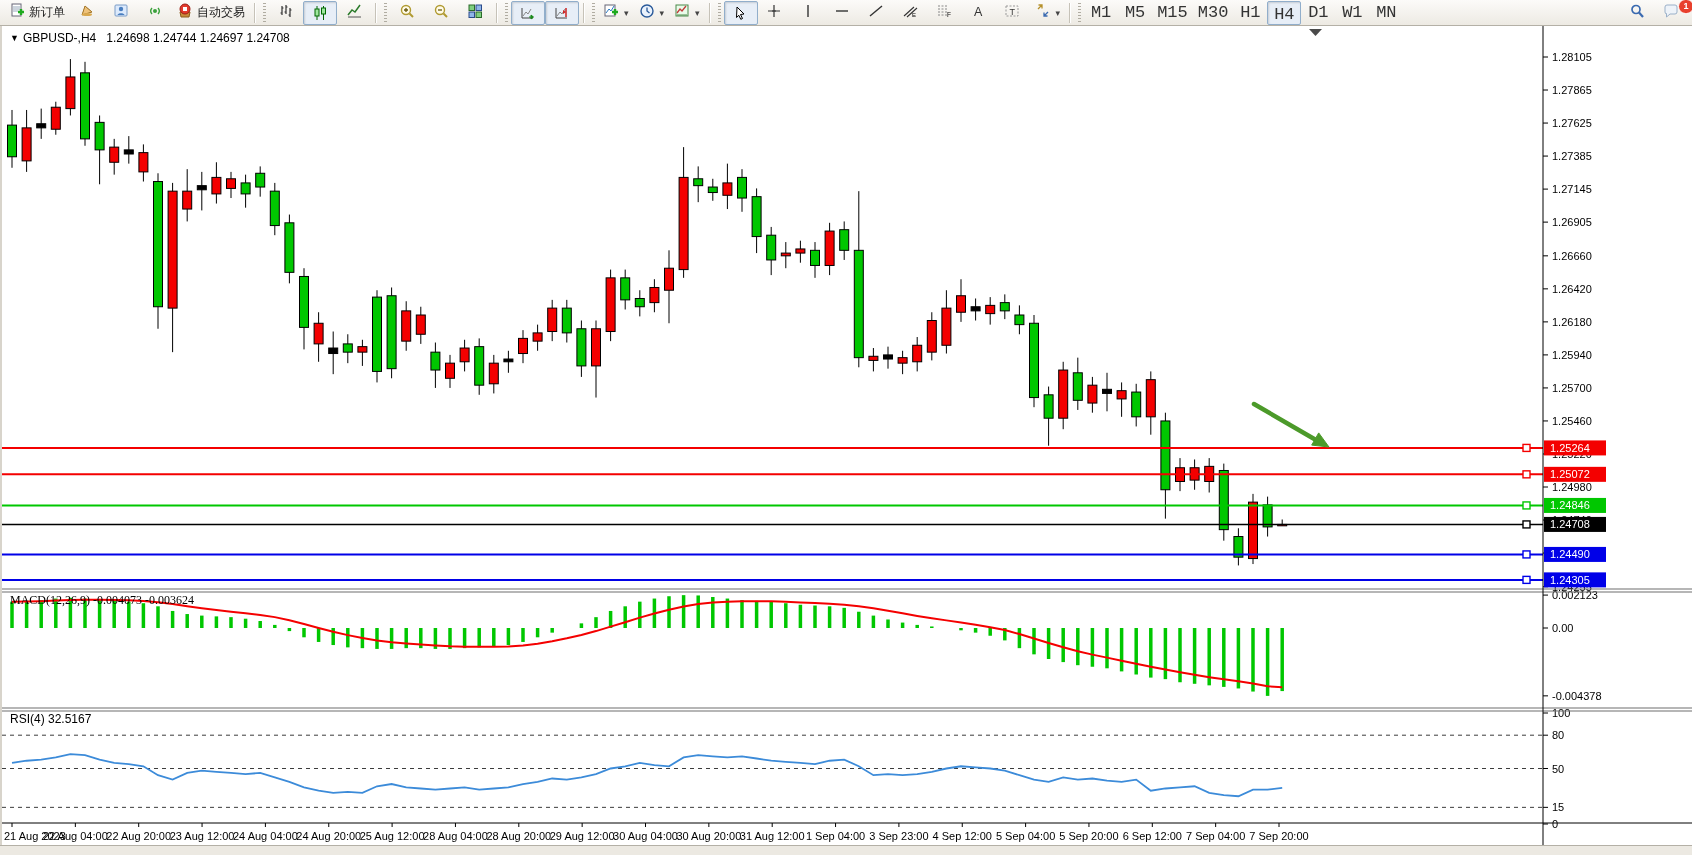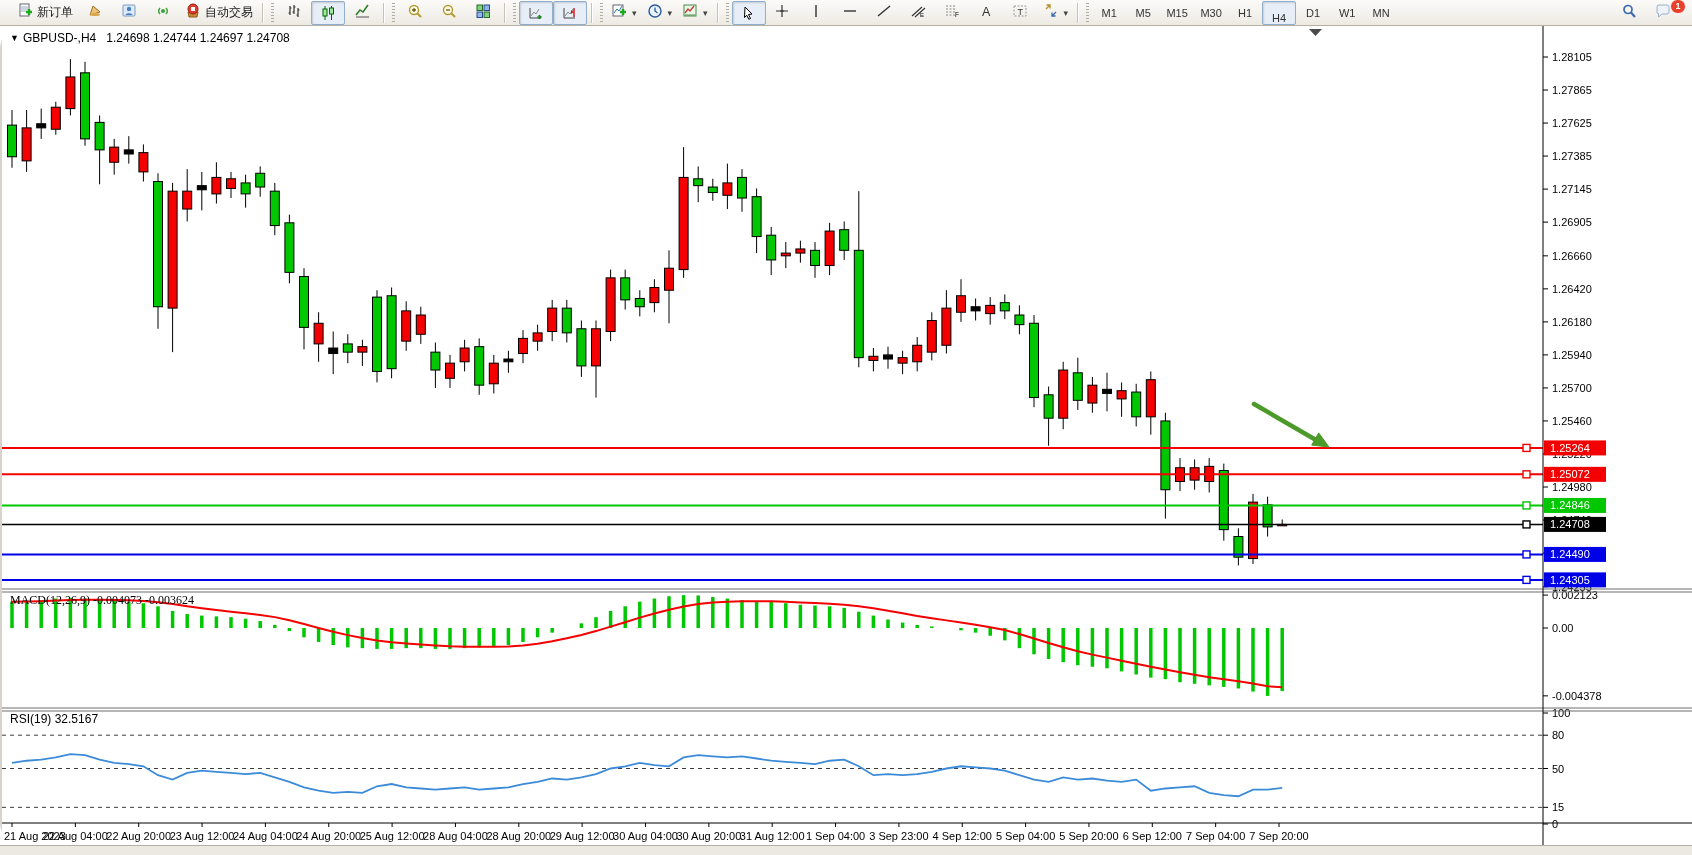--- a/index.html
+++ b/index.html
@@ -1,29 +1,29 @@
 <!DOCTYPE html>
 <html><head>
 <meta charset="utf-8">
 <style>
   html,body{margin:0;padding:0;background:#d4d0c8;font-family:"Liberation Sans",sans-serif;}
   #app{position:relative;width:1692px;height:855px;background:#fff;overflow:hidden;}
   
-  #toolbar{position:absolute;top:0;left:0;width:1692px;height:26px;background:linear-gradient(#fcfbf9,#edeae3);border-bottom:1px solid #b4b0a6;display:flex;align-items:center;padding:0 12px;box-sizing:border-box;z-index:10;}
+  #toolbar{position:absolute;top:0;left:0;width:1692px;height:26px;background:linear-gradient(#fcfbf9,#edeae3);border-bottom:1px solid #b4b0a6;display:flex;align-items:center;padding:0 4px;box-sizing:border-box;z-index:10;}
   .tb-btn{position:relative;height:22px;min-width:24px;display:flex;align-items:center;justify-content:center;gap:3px;padding:0 4px;border:1px solid transparent;border-radius:2px;font-size:12px;color:#1a1a1a;cursor:default;white-space:nowrap;}
   .tb-btn.active{background:#e7eef7;border:1px solid #91aecb;box-shadow:inset 1px 1px 2px rgba(0,0,0,.14);align-items:flex-end;}
   .tb-sep{width:1px;height:20px;background:#c6c2b8;border-right:1px solid #ffffff;margin:0 4px;}
   .grip{width:3px;height:20px;margin:0 3px;background:repeating-linear-gradient(to bottom,#b0aca1 0 1px,transparent 1px 3px);}
-  .tf-label{font-size:11px;color:#333;}
+  .tf-label{font-size:17px;color:#333;font-family:Liberation Mono, monospace;}
   .caret{font-size:9px;color:#444;margin-left:1px;}
   .spacer{flex:1;}
   .badge{position:absolute;top:-3px;right:-7px;background:#e8402d;color:#fff;border-radius:8px;font-size:9px;line-height:13px;height:13px;min-width:8px;padding:0 3px;font-weight:bold;text-align:center;border:1px solid #fff;}
   .ic{display:inline-block;}
   
-  #chart-wrap{position:absolute;top:26px;left:0;width:1692px;height:820px;background:#fff;border-left:2px solid #d8d4cb;box-sizing:border-box;border-radius:23px;}
+  #chart-wrap{position:absolute;top:26px;left:0;width:1692px;height:820px;background:#fff;border-left:2px solid #d8d4cb;box-sizing:border-box;}
   #chart-svg{position:absolute;top:0;left:0;}
   .pane-title{position:absolute;font-size:12px;color:#000;z-index:4;white-space:pre;}
   .sym-caret{font-size:9px;margin-right:4px;vertical-align:1px;}
   #bottom-strip{position:absolute;left:0;bottom:0;width:1692px;height:9px;background:#ece9e2;border-top:1px solid #b4b0a6;}
   svg text{font-family:"Liberation Sans",sans-serif;}
 </style>
 </head>
 <body>
 
 <div id="app">
@@ -249,21 +249,21 @@
         <span class="ic"><svg width="17" height="16" viewBox="0 0 17 16" xmlns="http://www.w3.org/2000/svg">
             <path d="M2 4a2 2 0 0 1 2-2h8a2 2 0 0 1 2 2v5a2 2 0 0 1-2 2H7l-3.5 3v-3H4a2 2 0 0 1-2-2z" fill="#eef3f9" stroke="#9ab0c8"></path>
           </svg></span>
         <span class="badge">1</span>
       </div>
     </div>
 
   <div id="chart-wrap">
     <div class="pane-title" style="left:8px;top:5px;"><span class="sym-caret">▼</span><span>GBPUSD-,H4   1.24698 1.24744 1.24697 1.24708</span></div>
     <div class="pane-title" style="left:8px;top:567px;font-family:Liberation Serif, serif;">MACD(12,26,9) -0.004073 -0.003624</div>
-    <div class="pane-title" style="left:8px;top:686px;">RSI(19) 32.5167</div>
+    <div class="pane-title" style="left:8px;top:686px;">RSI(4) 32.5167</div>
     <svg id="chart-svg" width="1692" height="820" viewBox="0 26 1692 820">
         <rect x="0" y="26" width="1692" height="820" fill="#ffffff"></rect>
         <g>
           <line x1="1541" y1="57" x2="1546" y2="57" stroke="#000" stroke-width="1"></line>
           <text x="1550" y="61" font-size="11" fill="#000">1.28105</text>
           <line x1="1541" y1="90.02399999999942" x2="1546" y2="90.02399999999942" stroke="#000" stroke-width="1"></line>
           <text x="1550" y="94.02399999999942" font-size="11" fill="#000">1.27865</text>
           <line x1="1541" y1="123.04799999999884" x2="1546" y2="123.04799999999884" stroke="#000" stroke-width="1"></line>
           <text x="1550" y="127.04799999999884" font-size="11" fill="#000">1.27625</text>
           <line x1="1541" y1="156.0720000000013" x2="1546" y2="156.0720000000013" stroke="#000" stroke-width="1"></line>

